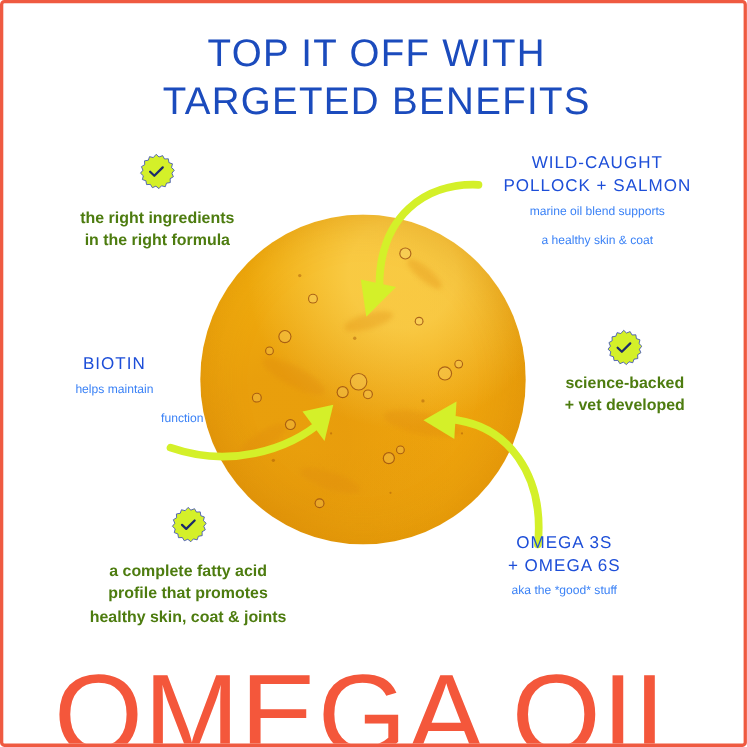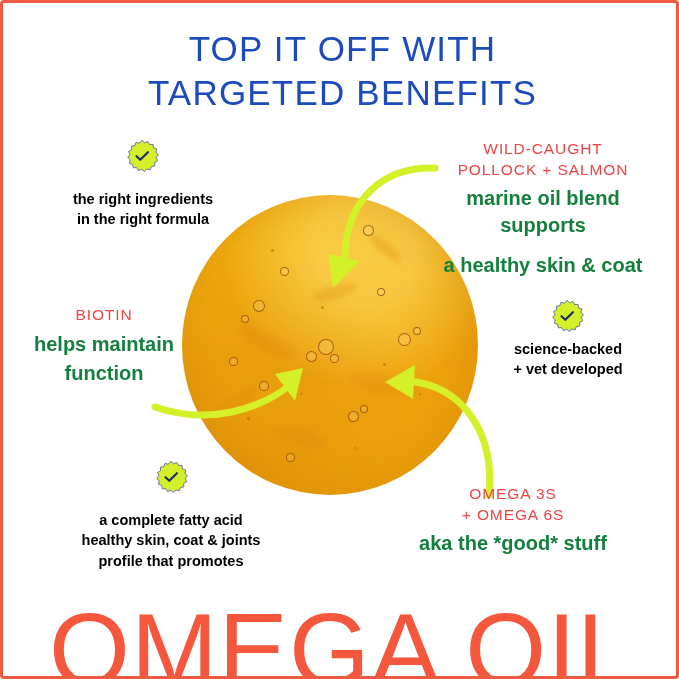--- a/index.html
+++ b/index.html
@@ -55,28 +55,28 @@
   
   .arrows{position:absolute;left:0;top:0;width:679px;height:679px;pointer-events:none;}
 
   
   .badge{position:absolute;width:34px;height:34px;}
   .badge svg{display:block;width:34px;height:34px;}
 
   
   .callout{position:absolute;color:#17368f;}
   .c-head{
-    color:#ef4444;font-size:15.5px;font-weight:400;letter-spacing:.9px;
+    color:#1d4ed8;font-size:15.5px;font-weight:400;letter-spacing:.9px;
     text-transform:uppercase;line-height:1.33;
   }
   .c-body{
-    color:#15803d;font-size:20px;font-weight:bold;line-height:1.36;margin-top:5px;
+    color:#3b82f6;font-size:11px;font-weight:normal;line-height:1.36;margin-top:5px;
   }
   .c-plain{
-    color:#000000;font-size:14.5px;font-weight:bold;line-height:1.4;
+    color:#4d7c0f;font-size:14.5px;font-weight:bold;line-height:1.4;
   }
   .ta-c{text-align:center;}
 
   
   .footer-word{
     position:absolute;left:0;bottom:-26px;width:679px;
     text-align:center;
     color:#f4573b;
     font-size:104px;
     line-height:1;
@@ -181,35 +181,35 @@
     <div class="c-plain">in the right formula</div>
   </div>
 
   <div class="callout ta-c" style="left:422px;top:136px;width:236px;">
     <div class="c-head">WILD-CAUGHT</div>
     <div class="c-head">POLLOCK + SALMON</div>
     <div class="c-body">marine oil blend supports</div>
     <div class="c-body" style="margin-top:12px;">a healthy skin &amp; coat</div>
   </div>
 
-  <div class="callout ta-c" style="left:20px;top:302px;width:162px;">
+  <div class="callout ta-c" style="left:20px;top:318px;width:162px;">
     <div class="c-head">BIOTIN</div>
     <div class="c-body">helps maintain</div>
-    <div class="c-body" style="margin-top:2px;">function</div>
+    <div class="c-body" style="margin-top:12px;text-align:right;">function</div>
   </div>
 
   <div class="callout ta-c" style="left:483px;top:336px;width:164px;">
     <div class="c-plain">science-backed</div>
     <div class="c-plain">+ vet developed</div>
   </div>
 
   <div class="callout ta-c" style="left:52px;top:507px;width:232px;">
     <div class="c-plain">a complete fatty acid</div>
+    <div class="c-plain">profile that promotes</div>
     <div class="c-plain">healthy skin, coat &amp; joints</div>
-    <div class="c-plain">profile that promotes</div>
   </div>
 
   <div class="callout ta-c" style="left:412px;top:481px;width:196px;">
     <div class="c-head">OMEGA 3s</div>
     <div class="c-head">+ OMEGA 6s</div>
     <div class="c-body">aka the *good* stuff</div>
   </div>
 
   <div class="footer-word">OMEGA OIL</div>
 

